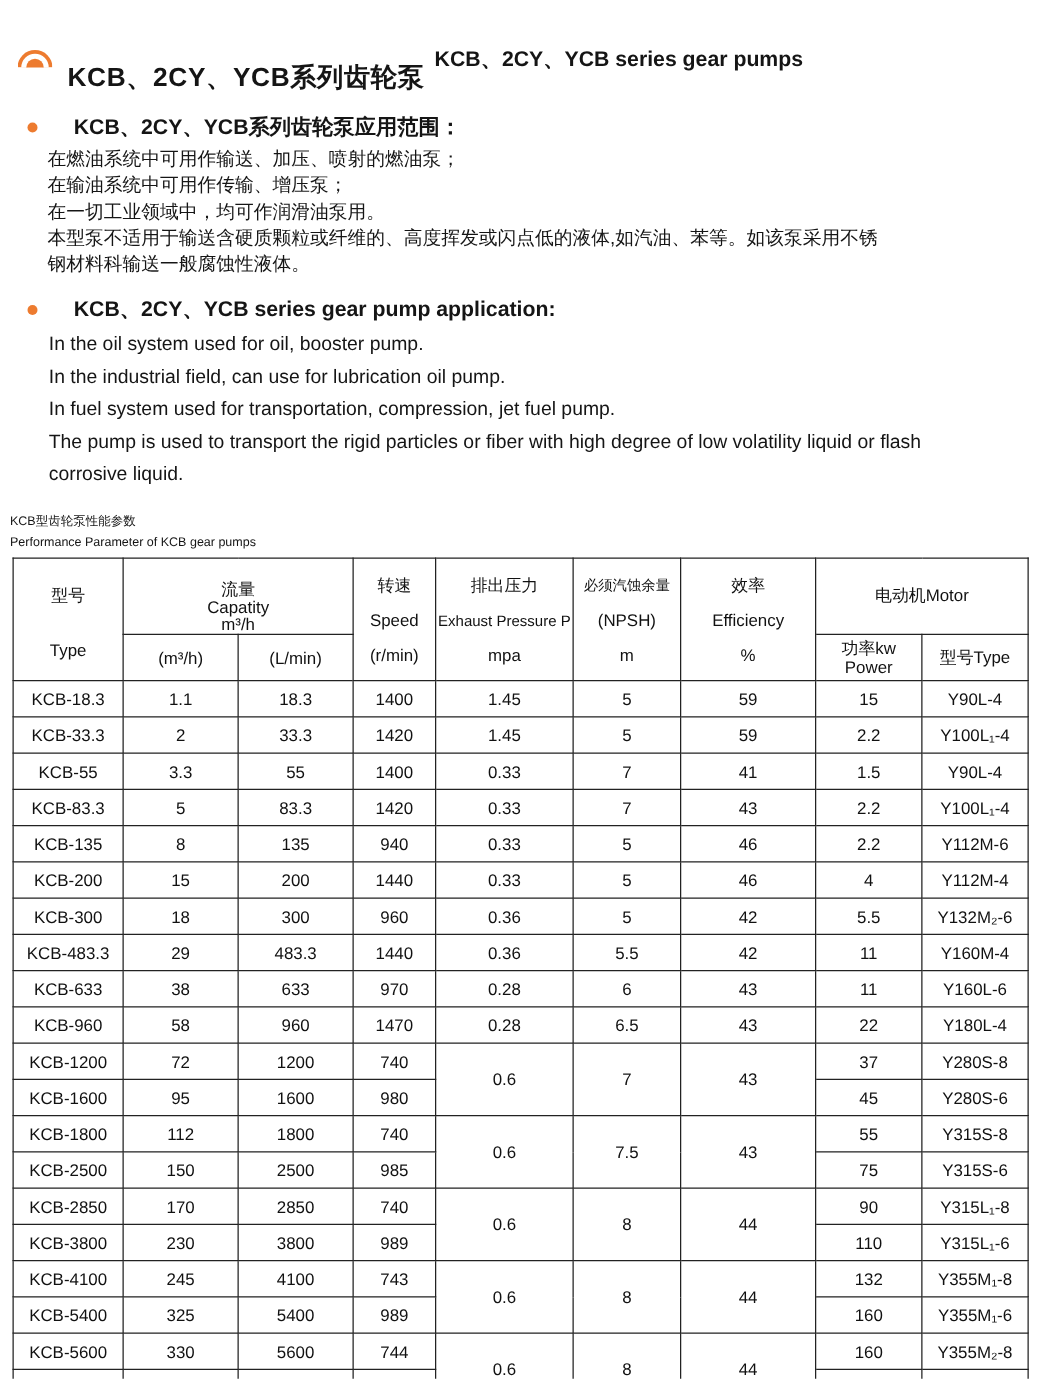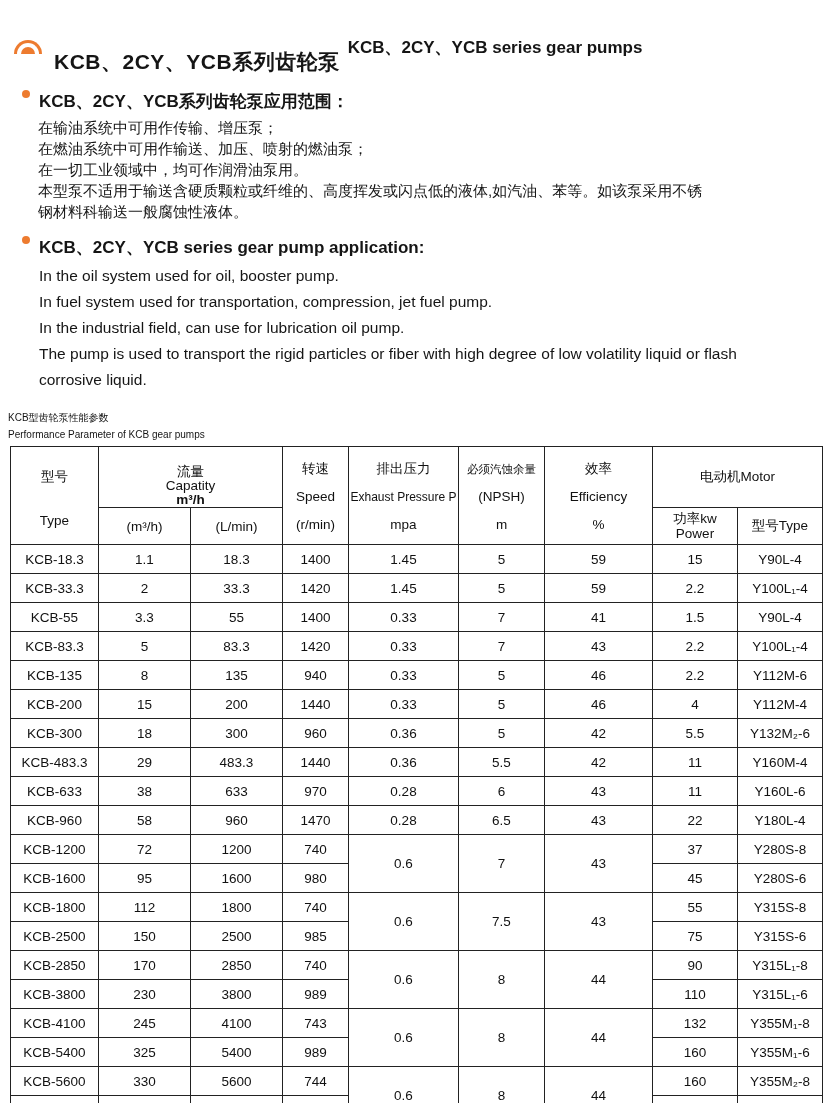--- a/index.html
+++ b/index.html
@@ -15,21 +15,21 @@
   .logo-icon { position:relative; width:30px; height:16px; margin-right:10px; flex:0 0 auto; }
   .logo-arc { position:absolute; left:0; bottom:0; width:28px; height:14px;
               border:3px solid var(--accent); border-bottom:none;
               border-radius:14px 14px 0 0; }
   .logo-hump { position:absolute; left:7px; bottom:0; width:14px; height:7px;
                background:var(--accent); border-radius:7px 7px 0 0; }
   .doc-title-zh { font-size:21px; font-weight:bold; letter-spacing:0.5px;margin-top:32px; }
   .doc-title-en { font-size:17px; font-weight:bold; margin-left:8px; padding-top:2px; }
 
   
-  .bullet-heading { display:flex; align-items:flex-start; margin:14px 0 4px 14px; }
+  .bullet-heading { display:flex; align-items:center; margin:14px 0 4px 14px;gap:20px; }
   .bullet-dot { width:8px; height:8px; border-radius:50%; background:var(--accent);
                 margin-right:9px; flex:0 0 auto; }
   .bullet-heading .txt { font-size:17px; font-weight:bold; }
 
   .zh-lines { margin-left:30px; font-size:15px; line-height:21px; }
   .en-lines { margin-left:31px; font-size:15.5px; line-height:26px; margin-top:2px; }
 
   
   .tbl-title { margin-top:16px; font-size:10px; line-height:17px; }
 
@@ -65,35 +65,35 @@
     </span>
     <span class="doc-title-zh">KCB、2CY、YCB系列齿轮泵</span>
     <span class="doc-title-en">KCB、2CY、YCB series gear pumps</span>
   </div>
 
   <div class="bullet-heading">
     <span class="bullet-dot"></span>
     <span class="txt">KCB、2CY、YCB系列齿轮泵应用范围：</span>
   </div>
   <div class="zh-lines">
+      <div>在燃油系统中可用作输送、加压、喷射的燃油泵；</div>
       <div>在输油系统中可用作传输、增压泵；</div>
-      <div>在燃油系统中可用作输送、加压、喷射的燃油泵；</div>
       <div>在一切工业领域中，均可作润滑油泵用。</div>
       <div>本型泵不适用于输送含硬质颗粒或纤维的、高度挥发或闪点低的液体,如汽油、苯等。如该泵采用不锈</div>
       <div>钢材料科输送一般腐蚀性液体。</div>
     </div>
 
   <div class="bullet-heading">
     <span class="bullet-dot"></span>
     <span class="txt">KCB、2CY、YCB series gear pump application:</span>
   </div>
   <div class="en-lines">
       <div>In the oil system used for oil, booster pump.</div>
+      <div>In the industrial field, can use for lubrication oil pump.</div>
       <div>In fuel system used for transportation, compression, jet fuel pump.</div>
-      <div>In the industrial field, can use for lubrication oil pump.</div>
       <div>The pump is used to transport the rigid particles or fiber with high degree of low volatility liquid or flash</div>
       <div>corrosive liquid.</div>
     </div>
 
   <div class="tbl-title">KCB型齿轮泵性能参数</div>
   <div class="tbl-title" style="margin-top:0;">Performance Parameter of KCB gear pumps</div>
 
   <table class="perf">
     <colgroup>
       <col style="width:88px">
@@ -111,21 +111,21 @@
         <th rowspan="2">
           <div class="hdr-stack" style="padding:16px 0 10px 0;">
             <span>型号</span>
             <span>Type</span>
           </div>
         </th>
         <th colspan="2">
           <div class="hdr-tight">
             <span style="display:block;">流量</span>
             <span style="display:block;">Capatity</span>
-            <span style="display:block;font-weight:bold;">m³/h</span>
+            <span style="display:block;">m³/h</span>
           </div>
         </th>
         <th rowspan="2">
           <div class="hdr-stack">
             <span>转速</span>
             <span>Speed</span>
             <span>(r/min)</span>
           </div>
         </th>
         <th rowspan="2">

